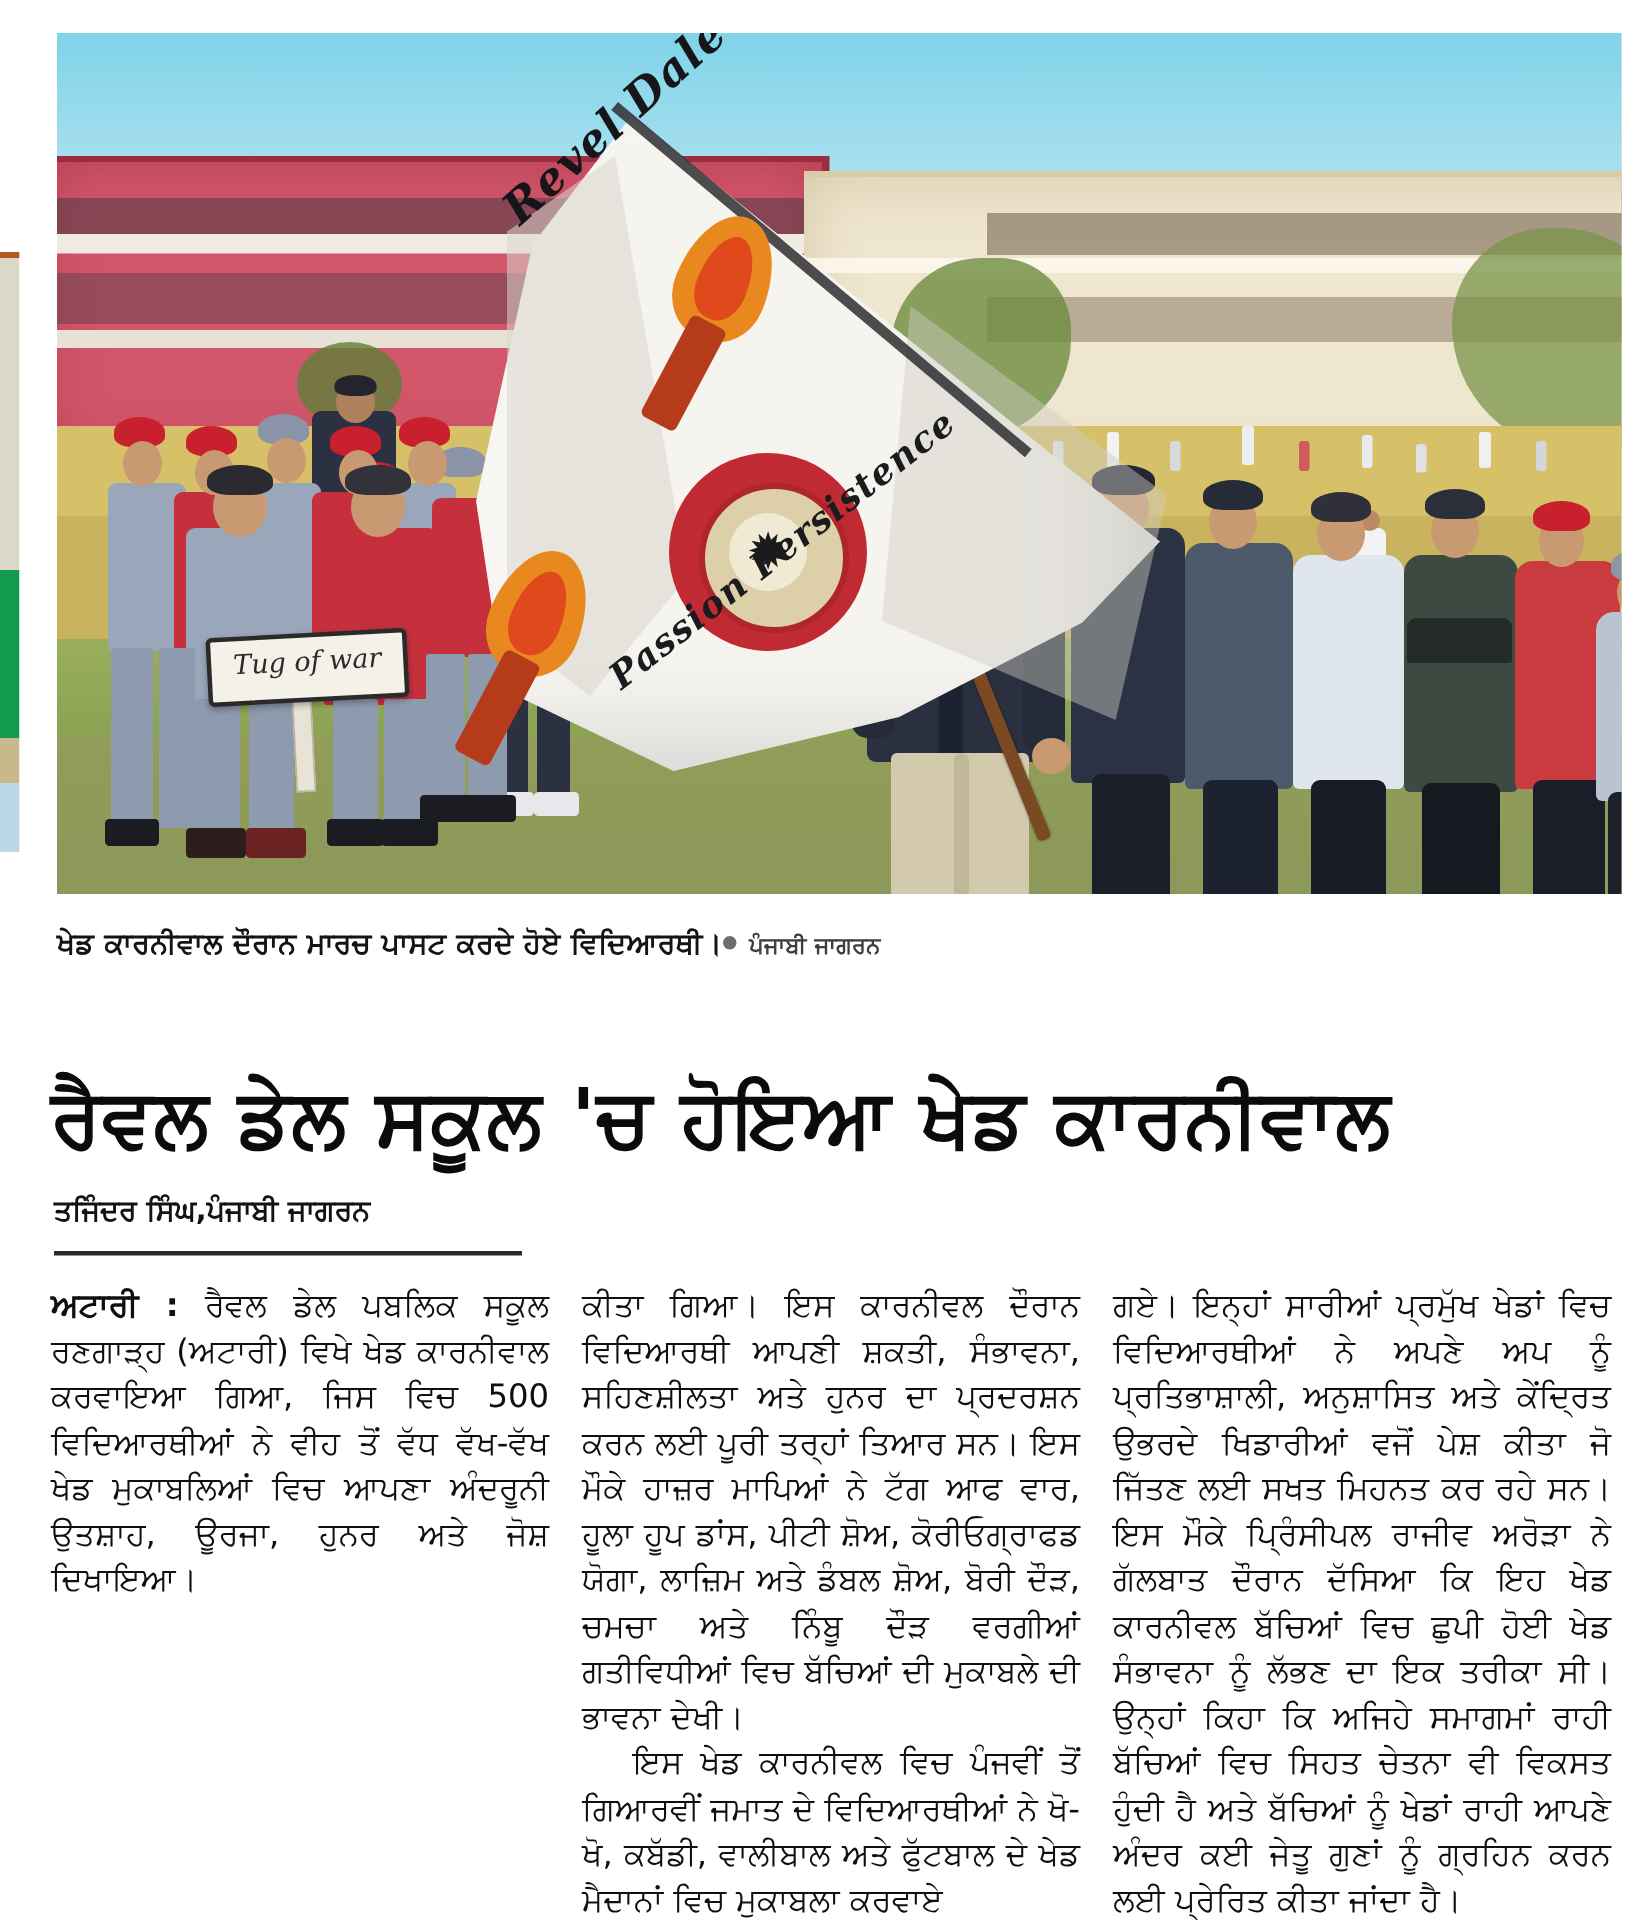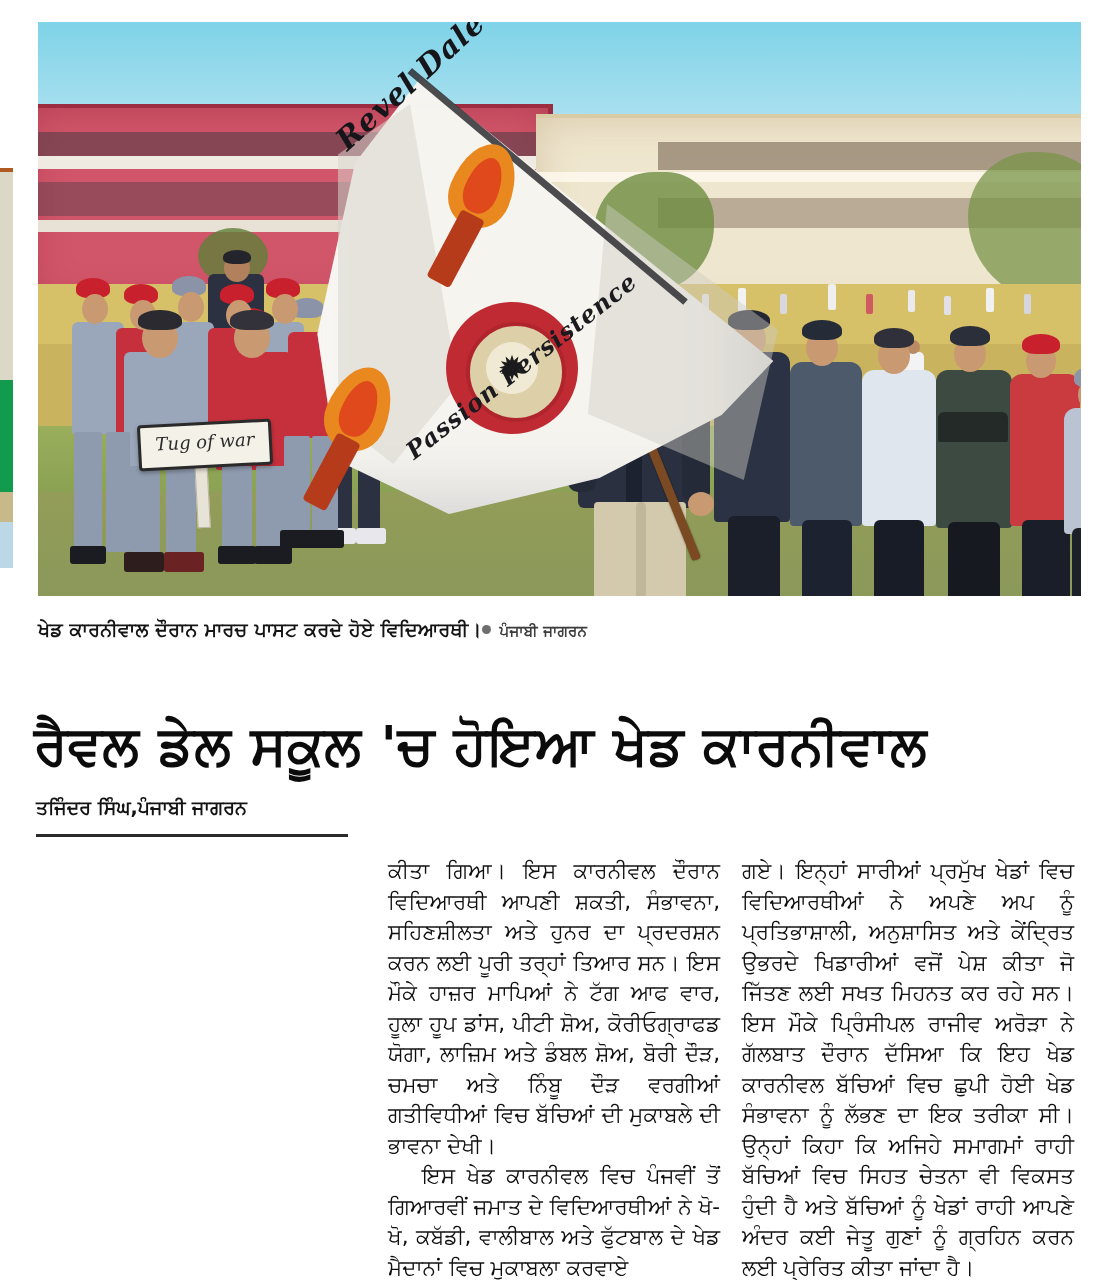--- a/index.html
+++ b/index.html
@@ -422,20 +422,21 @@
   <span>ਖੇਡ ਕਾਰਨੀਵਾਲ ਦੌਰਾਨ ਮਾਰਚ ਪਾਸਟ ਕਰਦੇ ਹੋਏ ਵਿਦਿਆਰਥੀ।</span><span class="bullet"></span><span class="credit">ਪੰਜਾਬੀ ਜਾਗਰਨ</span>
 </div>
 
 <h1 class="headline">ਰੈਵਲ ਡੇਲ ਸਕੂਲ 'ਚ ਹੋਇਆ ਖੇਡ ਕਾਰਨੀਵਾਲ</h1>
 
 <div class="byline">ਤਜਿੰਦਰ ਸਿੰਘ,ਪੰਜਾਬੀ ਜਾਗਰਨ</div>
 <div class="byline-rule"></div>
 
 <div class="cols">
   <div class="col">
+    <p><span class="dateline">ਅਟਾਰੀ :</span><span> ਰੈਵਲ ਡੇਲ ਪਬਲਿਕ ਸਕੂਲ ਰਣਗਾੜ੍ਹ (ਅਟਾਰੀ) ਵਿਖੇ ਖੇਡ ਕਾਰਨੀਵਾਲ ਕਰਵਾਇਆ ਗਿਆ, ਜਿਸ ਵਿਚ 500 ਵਿਦਿਆਰਥੀਆਂ ਨੇ ਵੀਹ ਤੋਂ ਵੱਧ ਵੱਖ-ਵੱਖ ਖੇਡ ਮੁਕਾਬਲਿਆਂ ਵਿਚ ਆਪਣਾ ਅੰਦਰੂਨੀ ਉਤਸ਼ਾਹ, ਊਰਜਾ, ਹੁਨਰ ਅਤੇ ਜੋਸ਼ ਦਿਖਾਇਆ।</span></p>
   </div>
   <div class="col">
     <p>ਕੀਤਾ ਗਿਆ। ਇਸ ਕਾਰਨੀਵਲ ਦੌਰਾਨ ਵਿਦਿਆਰਥੀ ਆਪਣੀ ਸ਼ਕਤੀ, ਸੰਭਾਵਨਾ, ਸਹਿਣਸ਼ੀਲਤਾ ਅਤੇ ਹੁਨਰ ਦਾ ਪ੍ਰਦਰਸ਼ਨ ਕਰਨ ਲਈ ਪੂਰੀ ਤਰ੍ਹਾਂ ਤਿਆਰ ਸਨ। ਇਸ ਮੌਕੇ ਹਾਜ਼ਰ ਮਾਪਿਆਂ ਨੇ ਟੱਗ ਆਫ ਵਾਰ, ਹੂਲਾ ਹੂਪ ਡਾਂਸ, ਪੀਟੀ ਸ਼ੋਅ, ਕੋਰੀਓਗ੍ਰਾਫਡ ਯੋਗਾ, ਲਾਜ਼ਿਮ ਅਤੇ ਡੰਬਲ ਸ਼ੋਅ, ਬੋਰੀ ਦੌੜ, ਚਮਚਾ ਅਤੇ ਨਿੰਬੂ ਦੌੜ ਵਰਗੀਆਂ ਗਤੀਵਿਧੀਆਂ ਵਿਚ ਬੱਚਿਆਂ ਦੀ ਮੁਕਾਬਲੇ ਦੀ ਭਾਵਨਾ ਦੇਖੀ।</p>
     <p>ਇਸ ਖੇਡ ਕਾਰਨੀਵਲ ਵਿਚ ਪੰਜਵੀਂ ਤੋਂ ਗਿਆਰਵੀਂ ਜਮਾਤ ਦੇ ਵਿਦਿਆਰਥੀਆਂ ਨੇ ਖੋ-ਖੋ, ਕਬੱਡੀ, ਵਾਲੀਬਾਲ ਅਤੇ ਫੁੱਟਬਾਲ ਦੇ ਖੇਡ ਮੈਦਾਨਾਂ ਵਿਚ ਮੁਕਾਬਲਾ ਕਰਵਾਏ</p>
   </div>
   <div class="col">
     <p>ਗਏ। ਇਨ੍ਹਾਂ ਸਾਰੀਆਂ ਪ੍ਰਮੁੱਖ ਖੇਡਾਂ ਵਿਚ ਵਿਦਿਆਰਥੀਆਂ ਨੇ ਅਪਣੇ ਅਪ ਨੂੰ ਪ੍ਰਤਿਭਾਸ਼ਾਲੀ, ਅਨੁਸ਼ਾਸਿਤ ਅਤੇ ਕੇਂਦ੍ਰਿਤ ਉਭਰਦੇ ਖਿਡਾਰੀਆਂ ਵਜੋਂ ਪੇਸ਼ ਕੀਤਾ ਜੋ ਜਿੱਤਣ ਲਈ ਸਖਤ ਮਿਹਨਤ ਕਰ ਰਹੇ ਸਨ। ਇਸ ਮੌਕੇ ਪ੍ਰਿੰਸੀਪਲ ਰਾਜੀਵ ਅਰੋੜਾ ਨੇ ਗੱਲਬਾਤ ਦੌਰਾਨ ਦੱਸਿਆ ਕਿ ਇਹ ਖੇਡ ਕਾਰਨੀਵਲ ਬੱਚਿਆਂ ਵਿਚ ਛੁਪੀ ਹੋਈ ਖੇਡ ਸੰਭਾਵਨਾ ਨੂੰ ਲੱਭਣ ਦਾ ਇਕ ਤਰੀਕਾ ਸੀ। ਉਨ੍ਹਾਂ ਕਿਹਾ ਕਿ ਅਜਿਹੇ ਸਮਾਗਮਾਂ ਰਾਹੀ ਬੱਚਿਆਂ ਵਿਚ ਸਿਹਤ ਚੇਤਨਾ ਵੀ ਵਿਕਸਤ ਹੁੰਦੀ ਹੈ ਅਤੇ ਬੱਚਿਆਂ ਨੂੰ ਖੇਡਾਂ ਰਾਹੀ ਆਪਣੇ ਅੰਦਰ ਕਈ ਜੇਤੂ ਗੁਣਾਂ ਨੂੰ ਗ੍ਰਹਿਨ ਕਰਨ ਲਈ ਪ੍ਰੇਰਿਤ ਕੀਤਾ ਜਾਂਦਾ ਹੈ।</p>
   </div>
 </div>
 

